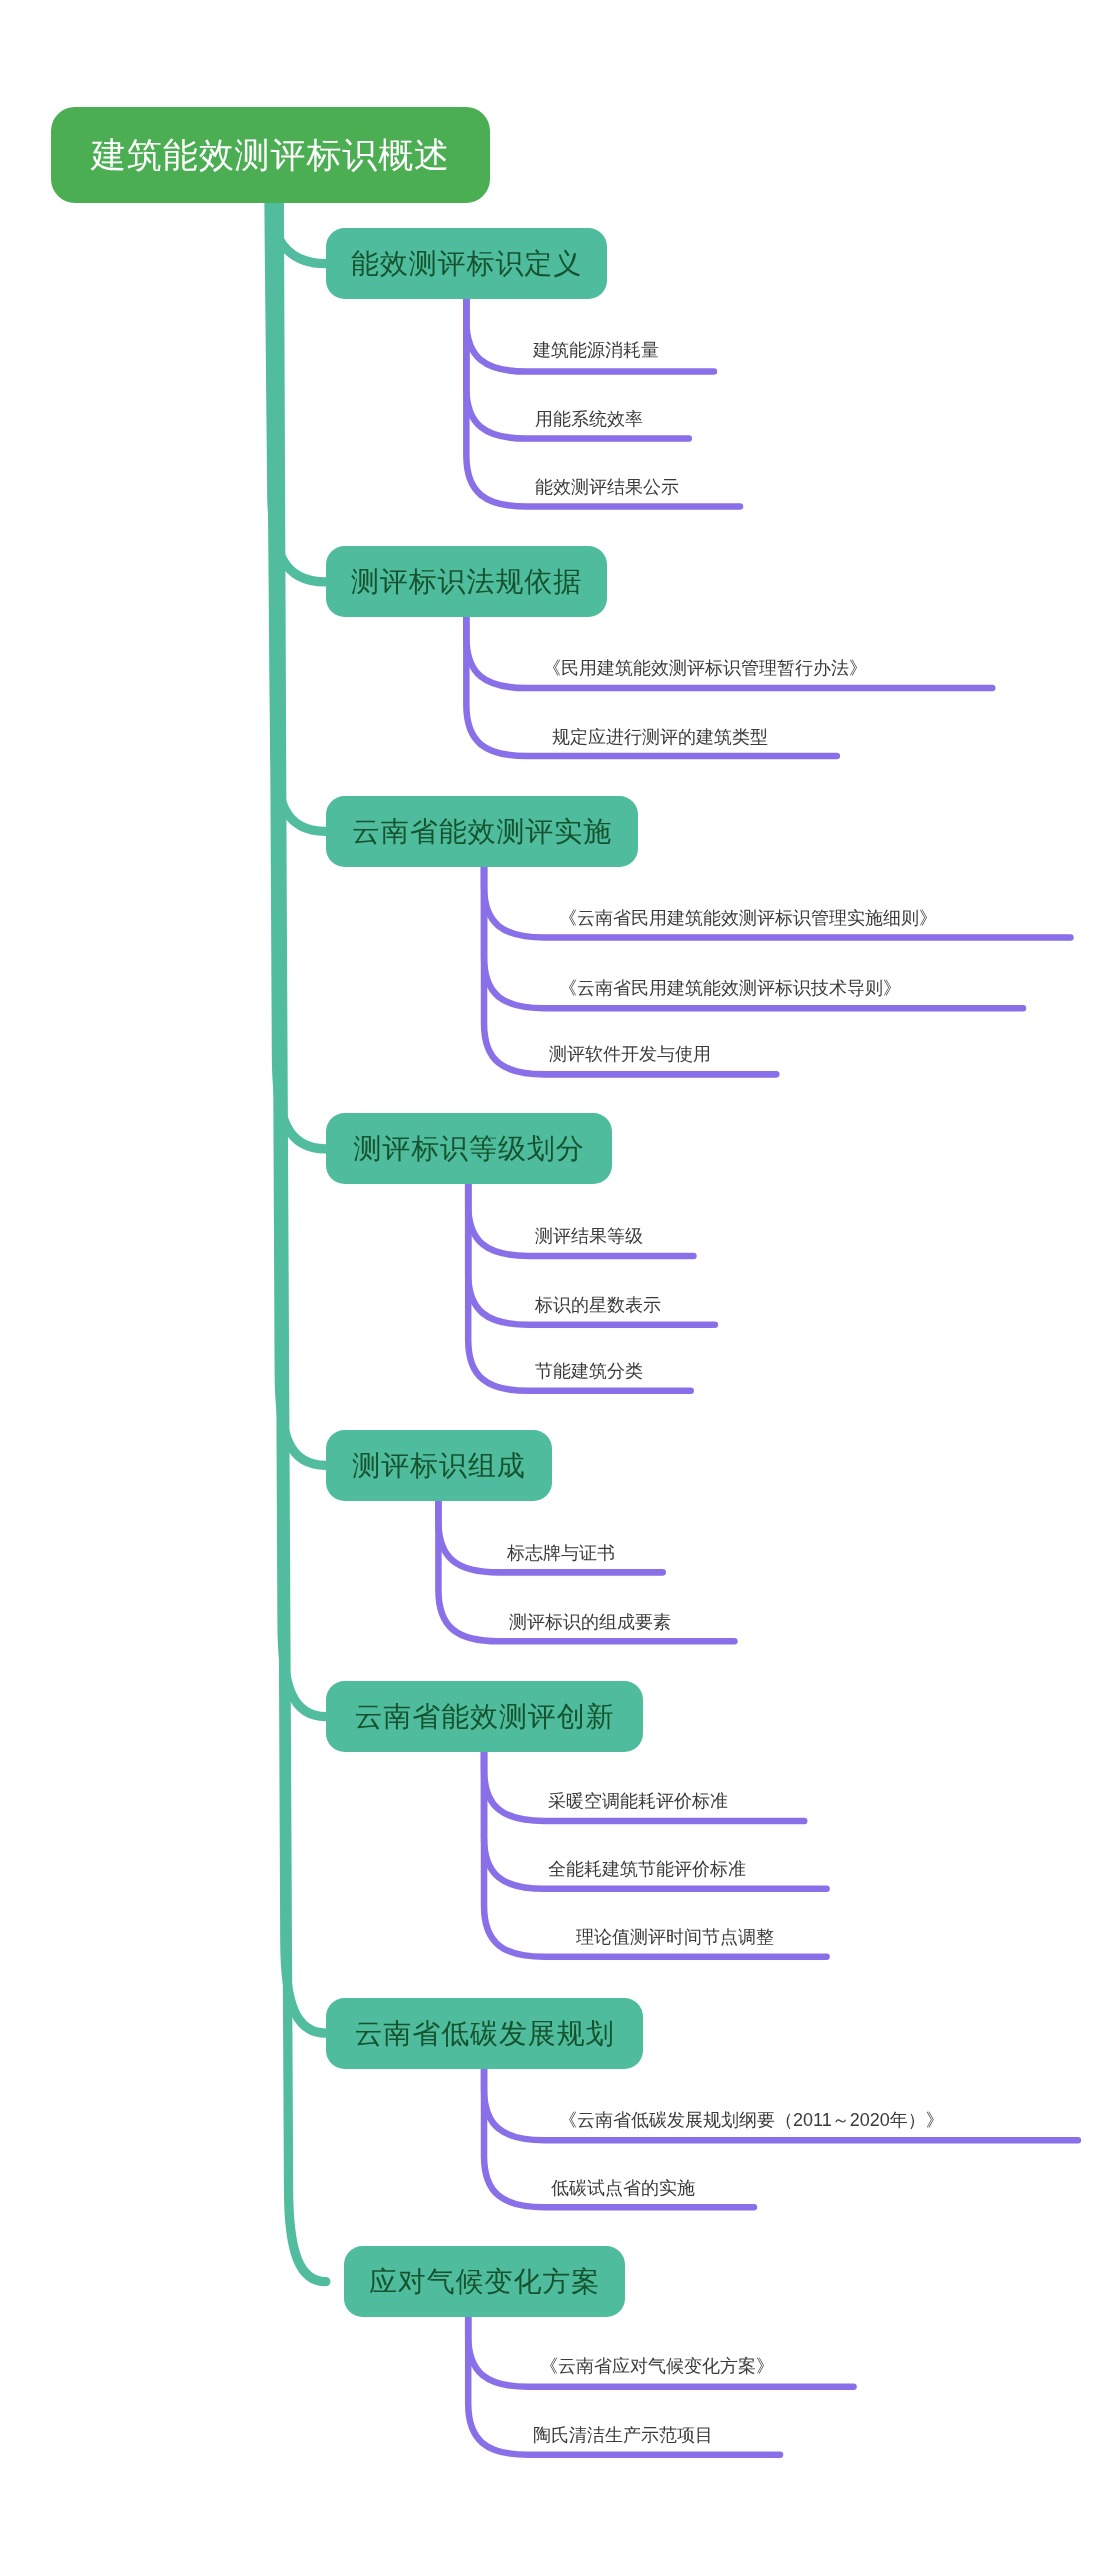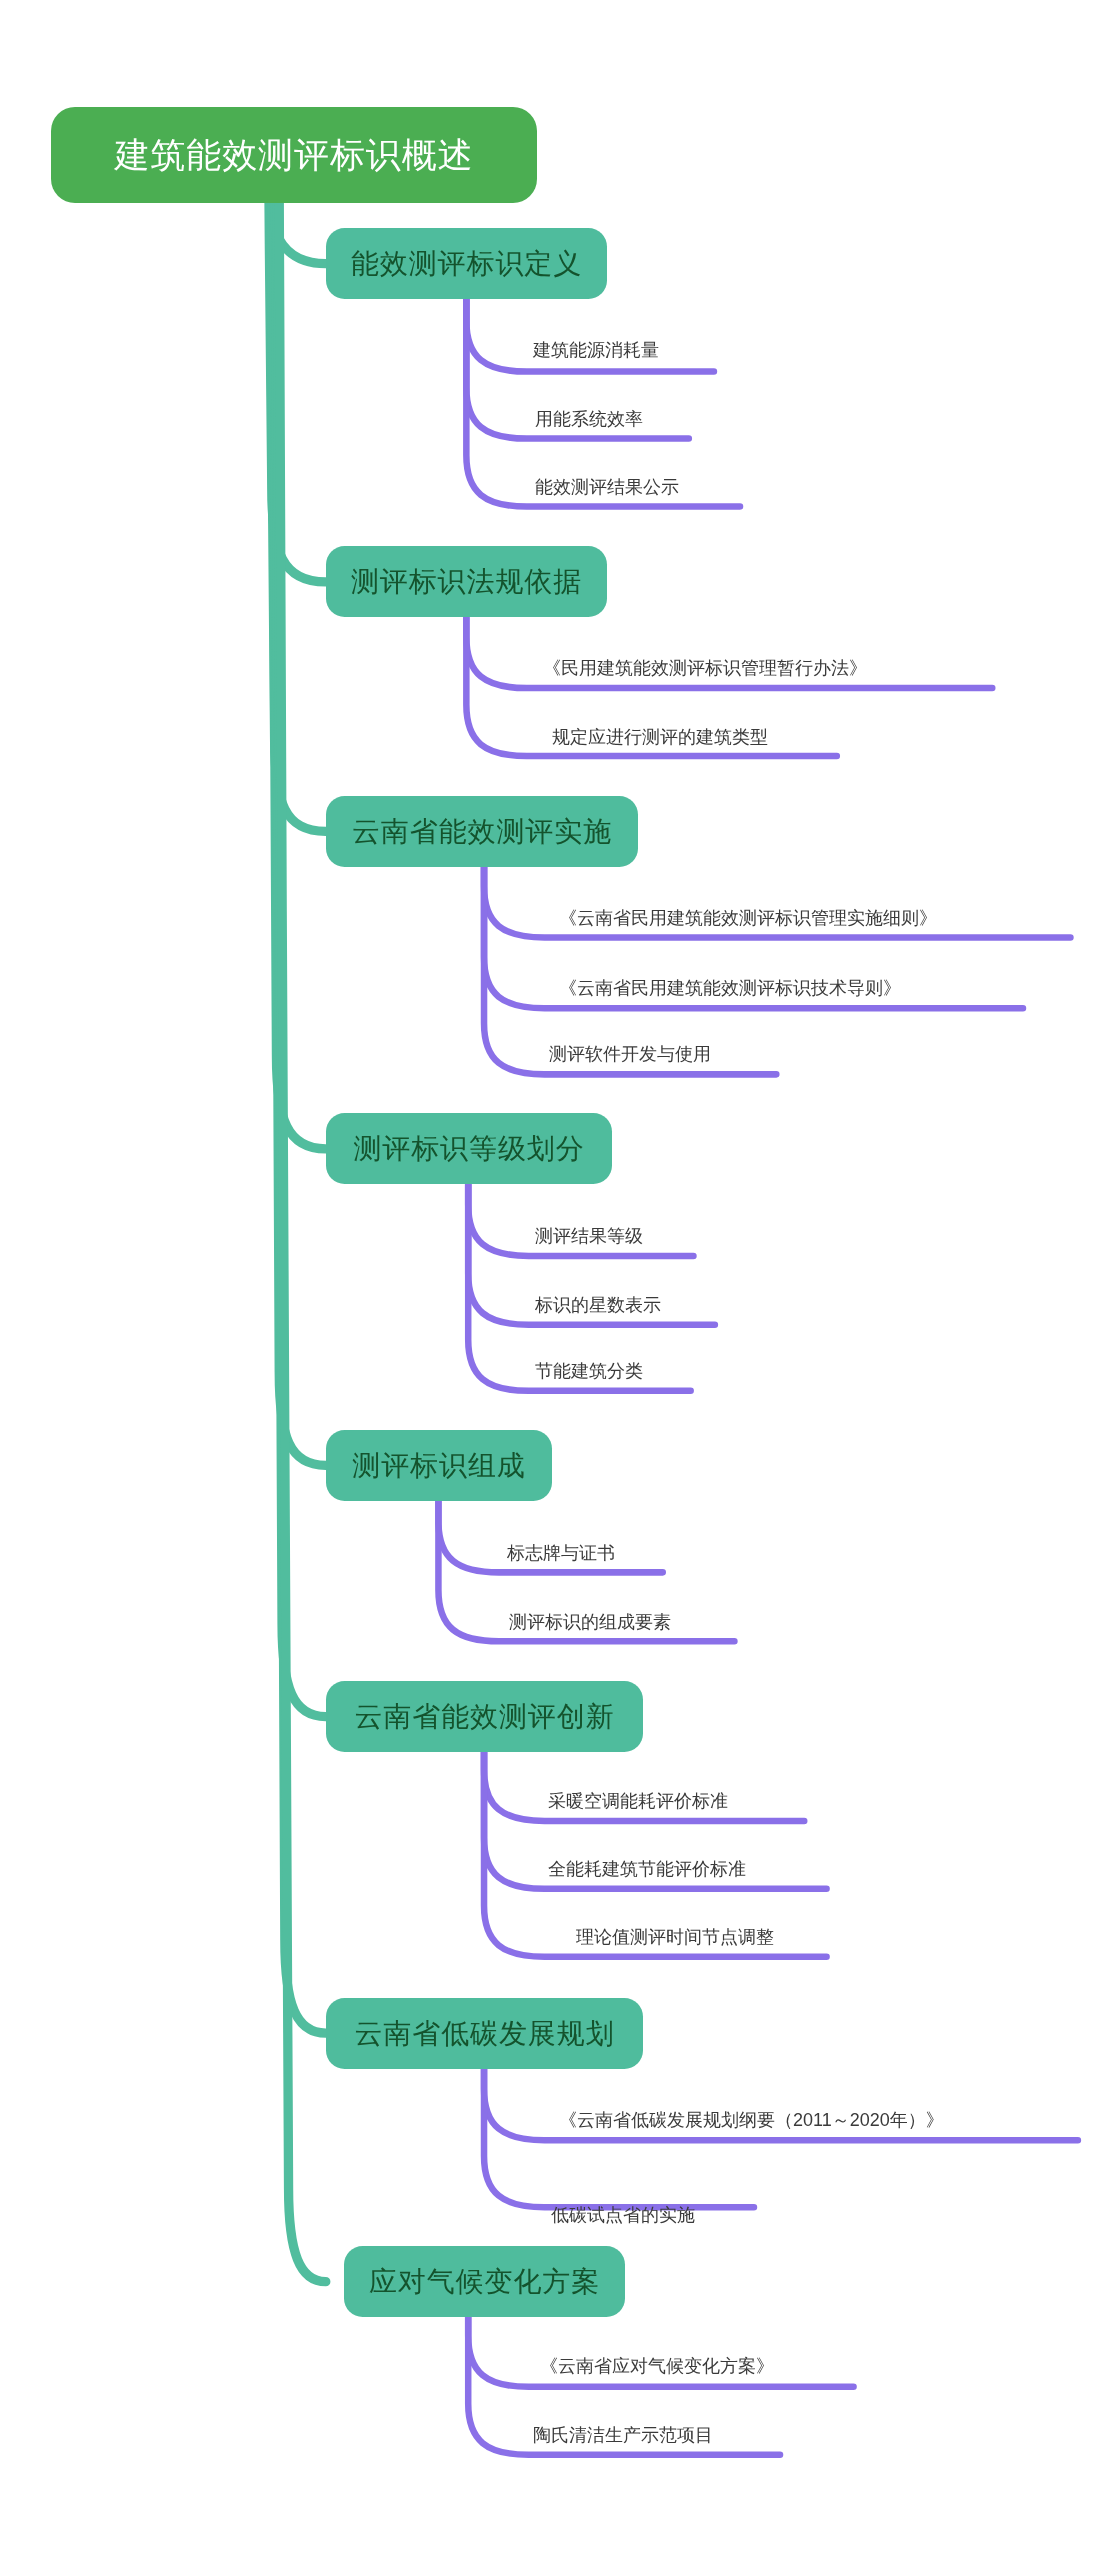--- a/index.html
+++ b/index.html
@@ -7,21 +7,21 @@
     position:relative;
     width:1117px;
     height:2576px;
     background:#ffffff;
     font-family:"Liberation Sans", sans-serif;
     overflow:hidden;
   }
   #connector-layer{position:absolute;left:0;top:0;width:1117px;height:2576px;}
   .root-node{
     position:absolute;
-    left:51px; top:107px; width:486px; height:96px;
+    left:51px; top:107px; width:439px; height:96px;
     background:#4BAE52;
     border-radius:24px;
     display:flex;align-items:center;justify-content:center;
     color:#ffffff;
     font-size:35px;
     letter-spacing:0.9px;
     cursor:default;
   }
   .branch-node{
     position:absolute;
@@ -117,19 +117,19 @@
   <div class="leaf-label" style="left:535px;top:1358px;">节能建筑分类</div>
 
   <div class="leaf-label" style="left:507px;top:1540px;">标志牌与证书</div>
   <div class="leaf-label" style="left:509px;top:1609px;">测评标识的组成要素</div>
 
   <div class="leaf-label" style="left:548px;top:1788px;">采暖空调能耗评价标准</div>
   <div class="leaf-label" style="left:548px;top:1856px;">全能耗建筑节能评价标准</div>
   <div class="leaf-label" style="left:576px;top:1924px;">理论值测评时间节点调整</div>
 
   <div class="leaf-label" style="left:559px;top:2107px;">《云南省低碳发展规划纲要（2011～2020年）》</div>
-  <div class="leaf-label" style="left:551px;top:2175px;margin-top:27px;">低碳试点省的实施</div>
+  <div class="leaf-label" style="left:551px;top:2175px;">低碳试点省的实施</div>
 
   <div class="leaf-label" style="left:540px;top:2353px;">《云南省应对气候变化方案》</div>
   <div class="leaf-label" style="left:533px;top:2422px;">陶氏清洁生产示范项目</div>
 
 </div>
 
 
 </body></html>

